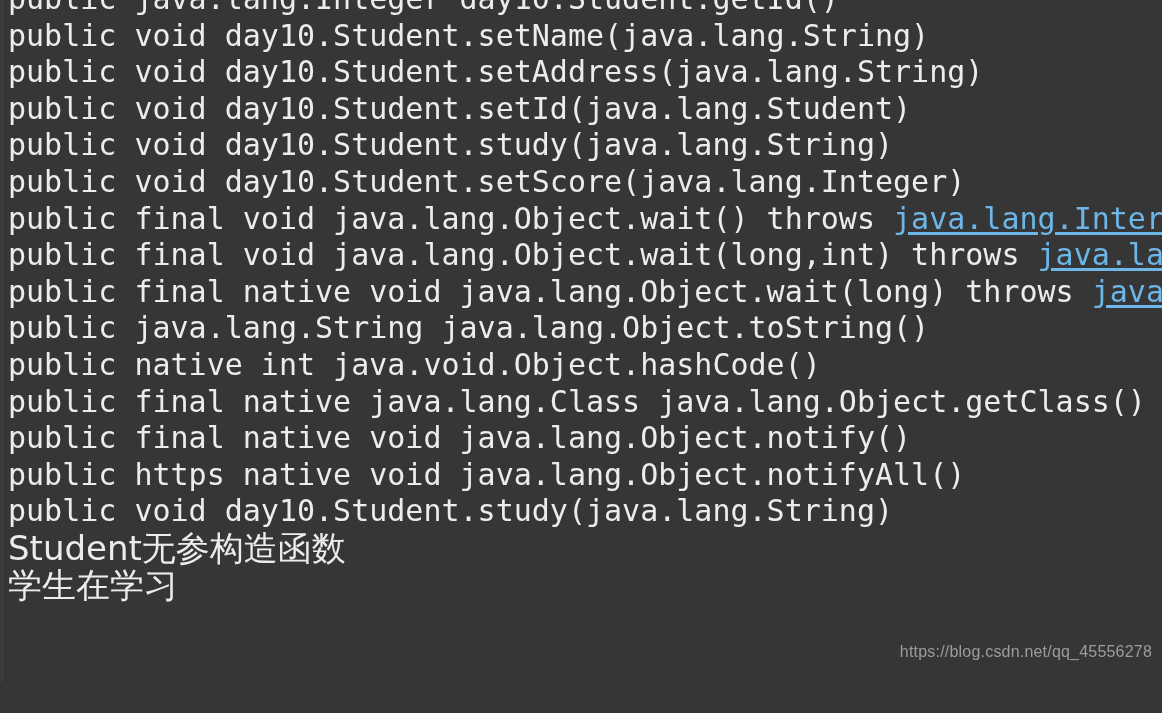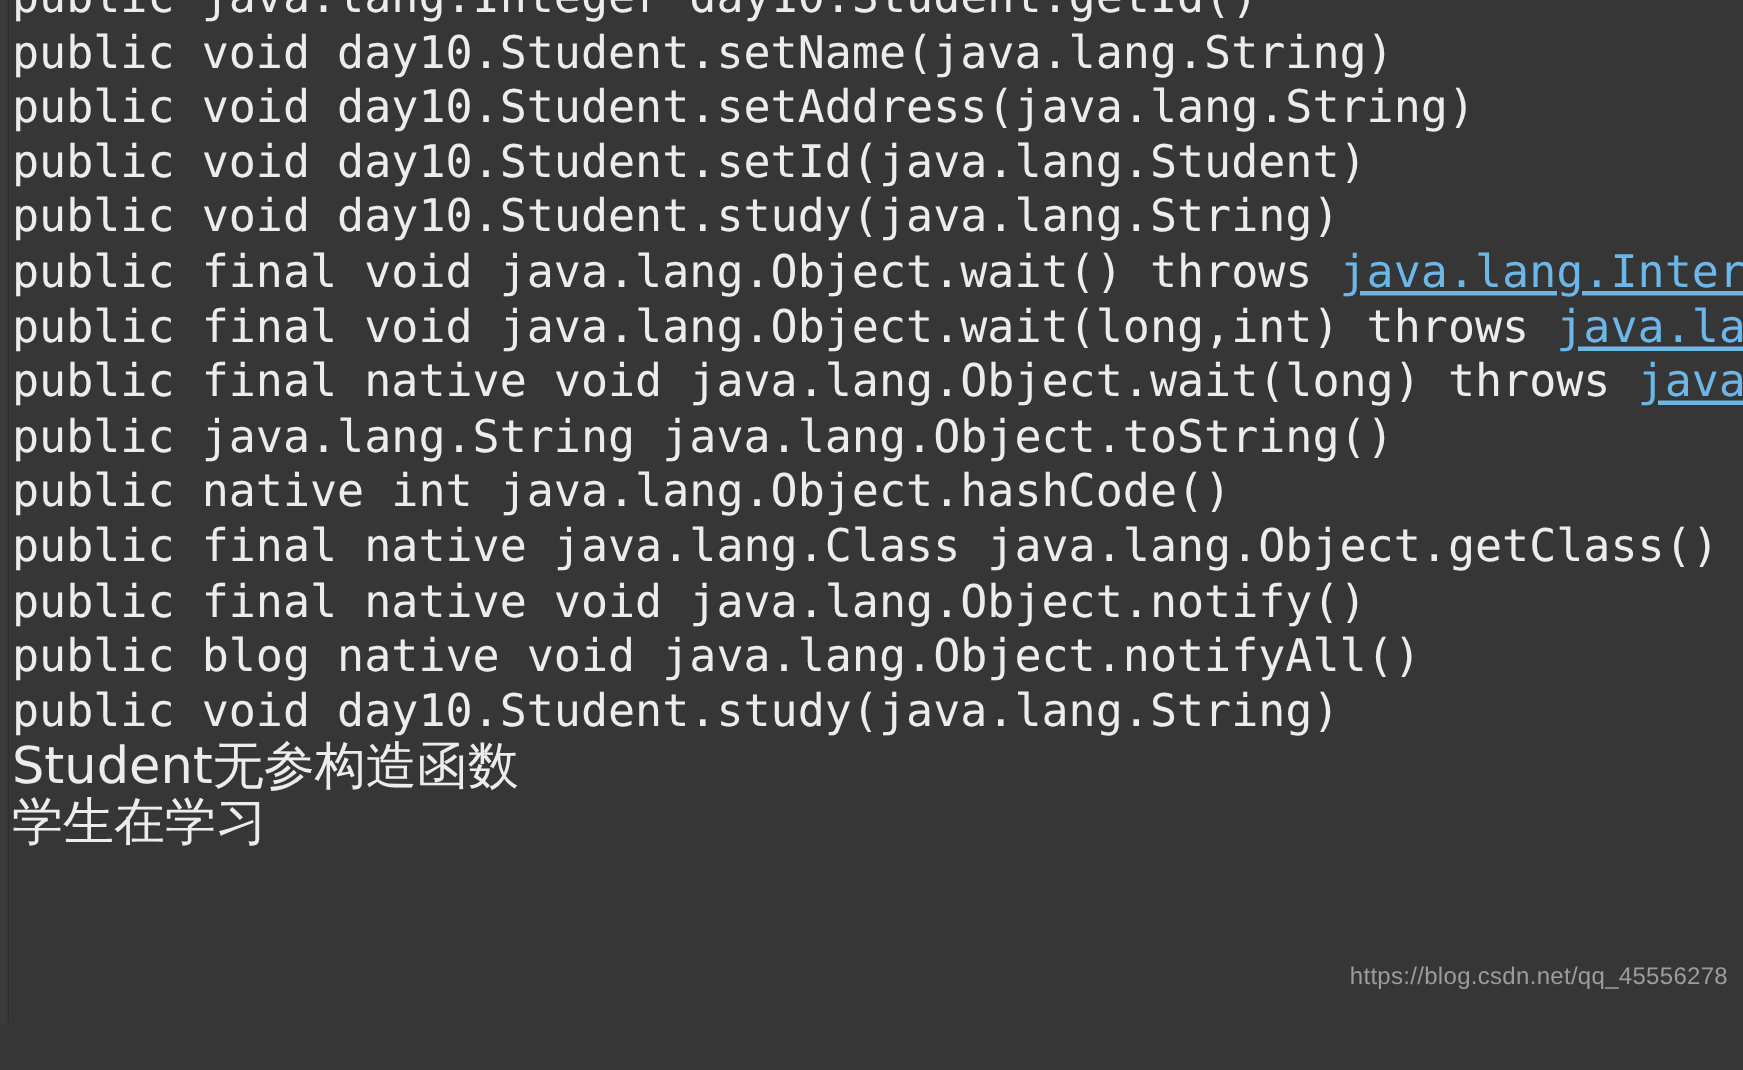--- a/index.html
+++ b/index.html
@@ -69,28 +69,29 @@
 <div id="console">
 
   <div class="gutter"></div>
 
   <div class="lines">
       <div class="line"><span>public java.lang.Integer day10.Student.getId()</span></div>
       <div class="line"><span>public void day10.Student.setName(java.lang.String)</span></div>
       <div class="line"><span>public void day10.Student.setAddress(java.lang.String)</span></div>
       <div class="line"><span>public void day10.Student.setId(java.lang.Student)</span></div>
       <div class="line"><span>public void day10.Student.study(java.lang.String)</span></div>
+      <div class="line"><span>public void day10.Student.setScore(java.lang.Integer)</span></div>
       <div class="line"><span>public final void java.lang.Object.wait() throws </span><span class="lnk">java.lang.InterruptedException</span></div>
       <div class="line"><span>public final void java.lang.Object.wait(long,int) throws </span><span class="lnk">java.lang.InterruptedException</span></div>
       <div class="line"><span>public final native void java.lang.Object.wait(long) throws </span><span class="lnk">java.lang.InterruptedException</span></div>
       <div class="line"><span>public java.lang.String java.lang.Object.toString()</span></div>
-      <div class="line"><span>public native int java.lang.Object.hashCode()</span></div>
+      <div class="line"><span>public native int java.void.Object.hashCode()</span></div>
       <div class="line"><span>public final native java.lang.Class java.lang.Object.getClass()</span></div>
       <div class="line"><span>public final native void java.lang.Object.notify()</span></div>
-      <div class="line"><span>public blog native void java.lang.Object.notifyAll()</span></div>
+      <div class="line"><span>public https native void java.lang.Object.notifyAll()</span></div>
       <div class="line"><span>public void day10.Student.study(java.lang.String)</span></div>
       <div class="line"><span class="cjk">Student无参构造函数</span></div>
       <div class="line"><span class="cjk">学生在学习</span></div>
     </div>
 
   <div class="watermark">https://blog.csdn.net/qq_45556278</div>
 
 </div>
 
 </body></html>

